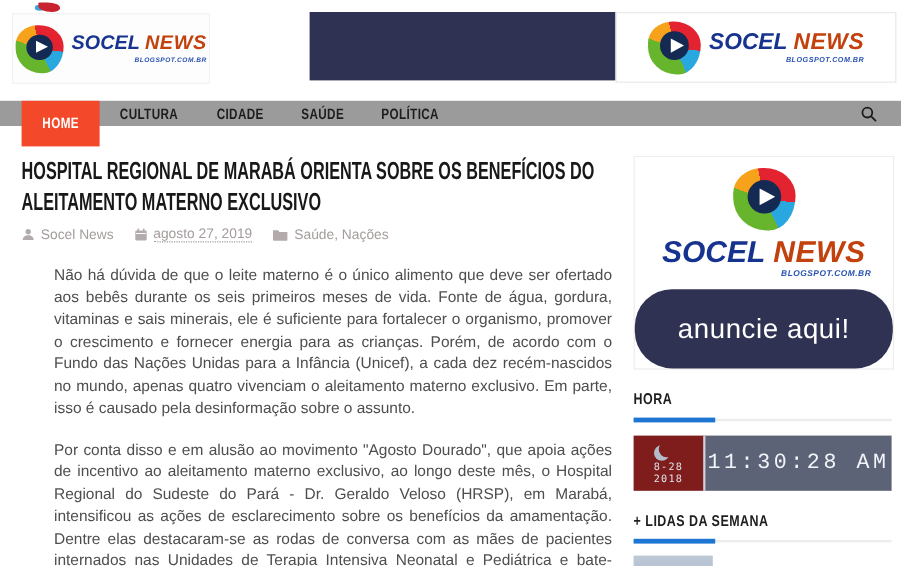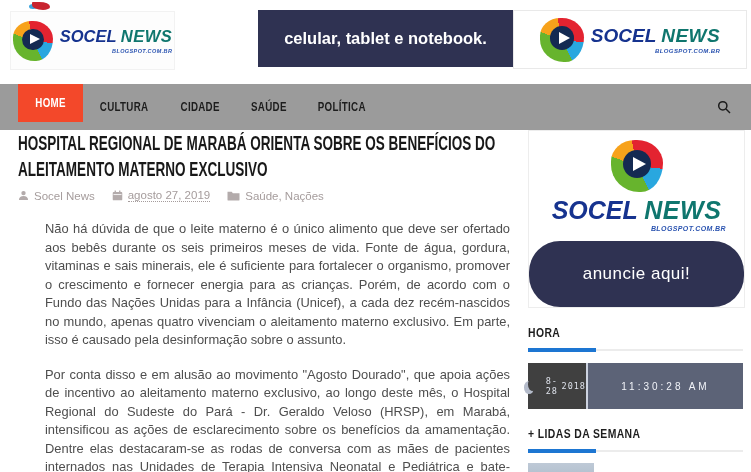--- a/index.html
+++ b/index.html
@@ -18,26 +18,26 @@
     display:flex;flex-direction:column;align-items:center;justify-content:center;
     font-weight:bold;font-size:16.5px;line-height:21px;cursor:pointer;}
   
   .logo-icon{width:1em;height:1em;position:relative;flex:0 0 auto;
     border-radius:48% 52% 44% 56% / 42% 46% 58% 54%;
     background:conic-gradient(from 215deg,#67b42d 0 21%,#f7a21b 21% 37%,#e32330 37% 67%,#29a7df 67% 83%,#67b42d 83% 100%);}
   .logo-icon::before{content:'';position:absolute;left:24%;top:20%;width:54%;height:54%;background:#142a52;border-radius:50%;}
   .logo-icon::after{content:'';position:absolute;left:44%;top:33%;width:0;height:0;
     border-left:.26em solid #fff;border-top:.145em solid transparent;border-bottom:.145em solid transparent;}
   .logo-text{font-style:italic;font-weight:bold;color:#16338f;line-height:1;white-space:nowrap;}
-  .logo-text .news{color:#0f766e;letter-spacing:.5px;}
+  .logo-text .news{color:#c2410c;letter-spacing:.5px;}
   .logo-sub{font-style:italic;font-weight:bold;color:#2a53b0;text-align:right;letter-spacing:.4px;margin-top:2px;}
   .lg-sm .logo-icon{font-size:40px;} .lg-sm .logo-text{font-size:16.5px;} .lg-sm .logo-sub{font-size:5.5px;}
   .lg-md .logo-icon{font-size:44px;} .lg-md .logo-text{font-size:19px;} .lg-md .logo-sub{font-size:6px;}
   
-  .nav{position:absolute;left:0;top:84px;width:751px;height:46px;background:#9b9b9b;display:flex;align-items:stretch;}
+  .nav{position:absolute;left:0;top:84px;width:751px;height:21px;background:#9b9b9b;display:flex;align-items:stretch;}
   .nav-item{display:flex;align-items:center;padding:0 10px;cursor:pointer;}
   .nav-item .lbl{display:inline-block;transform:scaleX(.78);transform-origin:center;
     font-weight:bold;font-size:12.5px;letter-spacing:.4px;color:#1d1d1d;white-space:nowrap;}
   .nav-item.active{background:#f3482a;height:38px;margin-left:18px;padding:0 13px;}
   .nav-item.active .lbl{color:#fff;}
   .nav-search{margin-left:auto;margin-right:20px;display:flex;align-items:center;cursor:pointer;}
   
   .main{position:absolute;left:18px;top:130px;width:494px;}
   .title{margin:0;font-size:20.5px;font-weight:bold;color:#181818;line-height:26px;
     width:760px;transform:scaleX(.66);transform-origin:left top;}
@@ -48,33 +48,33 @@
     font-size:12.9px;line-height:18.5px;text-align:justify;}
   .body-text p{margin:0 0 16px 0;}
   
   .sidebar{position:absolute;left:528px;top:130px;width:217px;}
   .ad{width:215px;border:1px solid #ededed;cursor:pointer;}
   .ad-top{height:101px;background:#fff;display:flex;flex-direction:column;align-items:center;padding-top:9px;}
   .ad-top .logo-icon{font-size:52px;}
   .ad-top .logo-text{font-size:25px;margin-top:6px;}
   .ad-top .logo-sub{font-size:7px;align-self:flex-end;margin-right:18px;}
   .ad-band{height:66px;background:#2f3252;color:#fff;display:flex;align-items:center;justify-content:center;
-    font-size:17px;font-weight:normal;letter-spacing:.5px;border-radius:31px;}
+    font-size:23px;font-weight:normal;letter-spacing:.5px;border-radius:31px;}
   .widget-title{font-size:13px;font-weight:bold;color:#1e1e1e;letter-spacing:.5px;
     transform:scaleX(.8);transform-origin:left;white-space:nowrap;margin:17px 0 9px 0;}
   .divider{height:2px;background:#ececec;position:relative;width:215px;}
   .divider::before{content:'';position:absolute;left:0;top:-1px;width:68px;height:4px;background:#1d76d2;}
   .clock{margin-top:12px;display:flex;height:46px;width:215px;}
-  .clock-left{width:58px;background:#404040;display:flex;flex-direction:row;align-items:center;
+  .clock-left{width:58px;background:#7f1d1d;display:flex;flex-direction:column;align-items:center;
     justify-content:center;border-right:2px solid #cdd3e0;}
   .moon{width:13px;height:13px;border-radius:50%;box-shadow:-4px 3px 0 0 #b4bbca;margin:0 4px 4px 0;}
   .clock-date{font-family:"DejaVu Sans Mono",monospace;font-size:8.5px;line-height:10px;
     color:#dde1ea;letter-spacing:1px;text-align:center;}
   .clock-right{flex:1;background:#5c6377;display:flex;align-items:center;justify-content:center;}
-  .clock-time{font-family:Liberation Sans, sans-serif;font-size:10px;color:#f2f4f9;letter-spacing:3px;white-space:nowrap;}
+  .clock-time{font-family:Liberation Mono, monospace;font-size:18px;color:#f2f4f9;letter-spacing:3px;white-space:nowrap;}
   .lidas-item{margin-top:11px;display:flex;gap:13px;align-items:flex-start;cursor:pointer;}
   .thumb{width:66px;height:42px;flex:0 0 auto;
     background:linear-gradient(180deg,#bec9d6 0%,#a9b9c9 55%,#93a7ba 100%);}
   .lidas-link{margin-top:7px;font-size:12px;font-weight:bold;color:#2b4d74;letter-spacing:.3px;
     transform:scaleX(.8);transform-origin:left;white-space:nowrap;}
   svg{display:block;}
 </style>
 </head>
 <body>
 
@@ -86,21 +86,20 @@
 <div>
   <div class="logo-box left lg-sm">
     <span class="logo-icon"></span>
     <span>
       <span class="logo-text"><span class="socel">SOCEL</span> <span class="news">NEWS</span></span>
       <div class="logo-sub">BLOGSPOT.COM.BR</div>
     </span>
   </div>
 
   <div class="banner">
-    <span>celular, tablet e notebook.</span>
   </div>
 
   <div class="logo-box right lg-md">
     <span class="logo-icon"></span>
     <span>
       <span class="logo-text"><span class="socel">SOCEL</span> <span class="news">NEWS</span></span>
       <div class="logo-sub">BLOGSPOT.COM.BR</div>
     </span>
   </div>
 </div>

